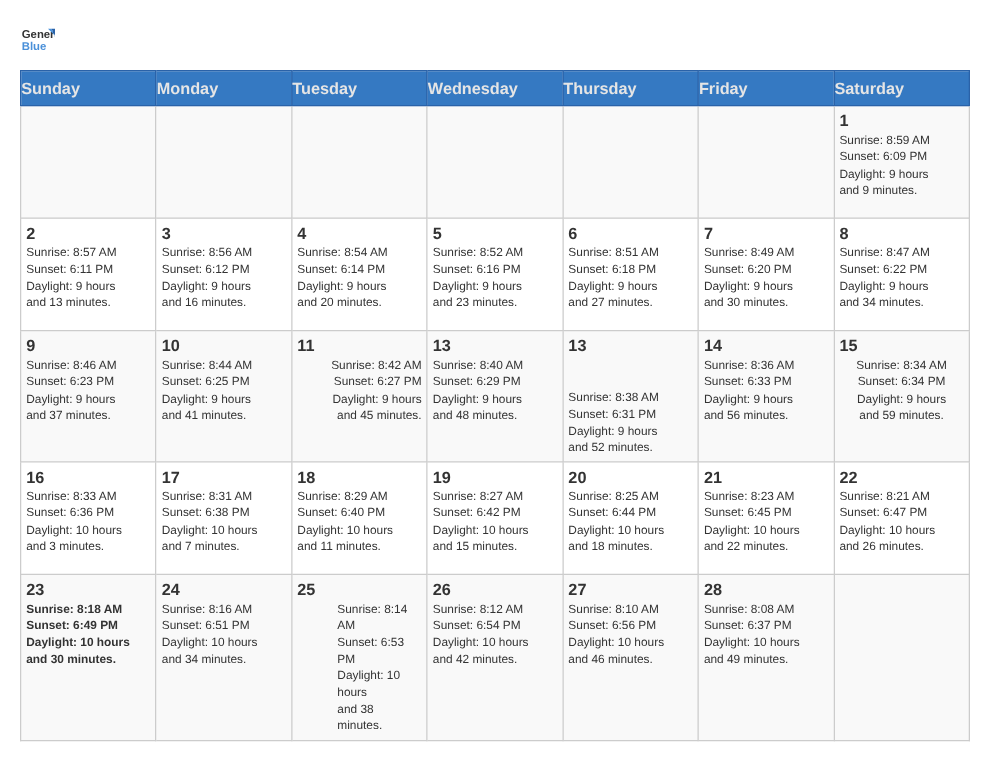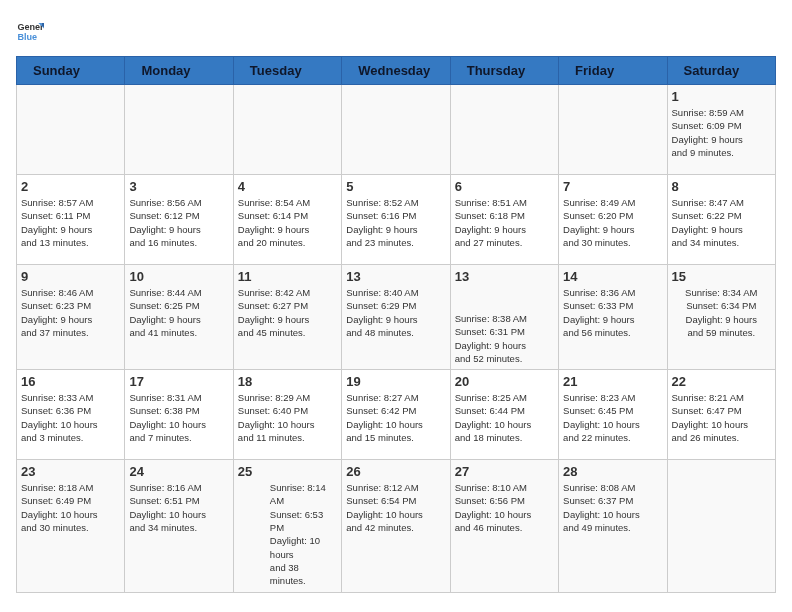--- a/index.html
+++ b/index.html
@@ -38,24 +38,24 @@
       font-size: 16px;
       color: #555;
     }
     table {
       width: 100%;
       border-collapse: collapse;
       table-layout: fixed;
     }
     thead tr th {
       background-color: #3579c2;
-      color: #0f172a;
+      color: #e5e5e5;
       font-size: 13px;
       font-weight: bold;
-      padding: 6px 16px;
+      padding: 6px 0;
       text-align: left;
       border: 1px solid #2a62a8;
     }
     tbody tr td {
       border: 1px solid #ccc;
       vertical-align: top;
       padding: 4px 4px;
       font-size: 10px;
       color: #333;
       height: 90px;
@@ -191,21 +191,21 @@
         </td>
         <td>
           <span class="day-number">10</span>
           <div class="day-info" style="white-space: pre-line;">Sunrise: 8:44 AM
 Sunset: 6:25 PM
 Daylight: 9 hours
 and 41 minutes.</div>
         </td>
         <td>
           <span class="day-number">11</span>
-          <div class="day-info" style="white-space: pre-line;">Sunrise: 8:42 AM
+          <div class="day-info" style="white-space: pre-line; text-align: right;">Sunrise: 8:42 AM
 Sunset: 6:27 PM
 Daylight: 9 hours
 and 45 minutes.</div>
         </td>
         <td>
           <span class="day-number">13</span>
           <div class="day-info" style="white-space: pre-line;">Sunrise: 8:40 AM
 Sunset: 6:29 PM
 Daylight: 9 hours
 and 48 minutes.</div>
@@ -279,21 +279,21 @@
           <span class="day-number">22</span>
           <div class="day-info" style="white-space: pre-line;">Sunrise: 8:21 AM
 Sunset: 6:47 PM
 Daylight: 10 hours
 and 26 minutes.</div>
         </td>
       </tr>
       <tr>
         <td>
           <span class="day-number">23</span>
-          <div class="day-info" style="white-space: pre-line;">Sunrise: 8:18 AM
+          <div class="day-info" style="white-space: pre-line; font-weight: bold;">Sunrise: 8:18 AM
 Sunset: 6:49 PM
 Daylight: 10 hours
 and 30 minutes.</div>
         </td>
         <td>
           <span class="day-number">24</span>
           <div class="day-info" style="white-space: pre-line;">Sunrise: 8:16 AM
 Sunset: 6:51 PM
 Daylight: 10 hours
 and 34 minutes.</div>

